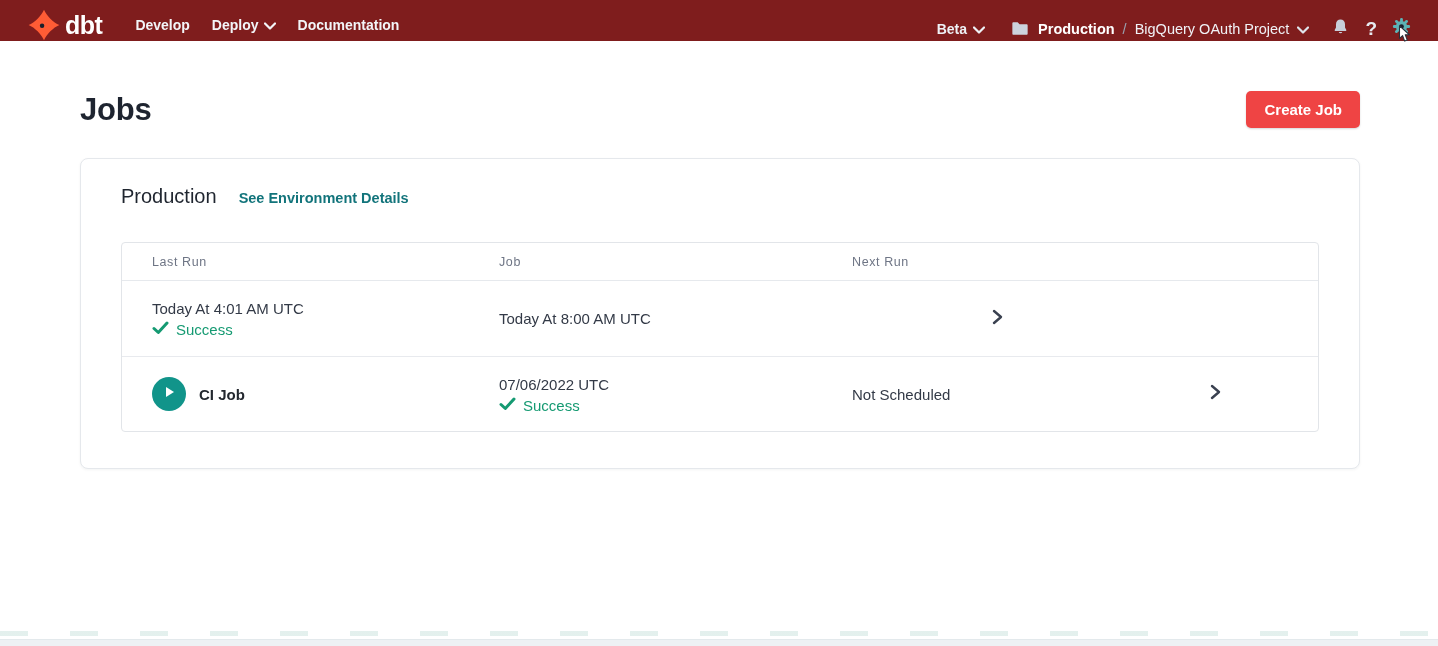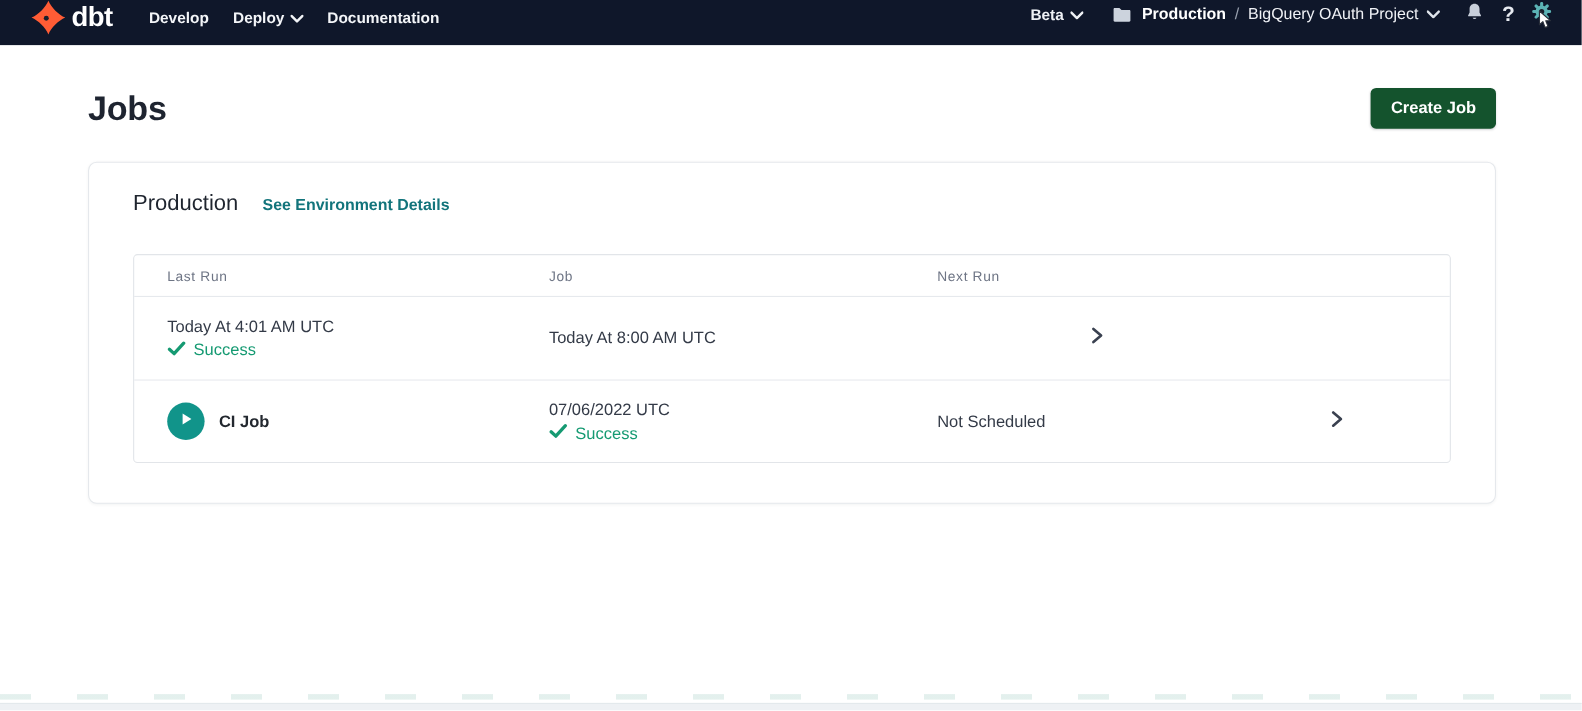--- a/index.html
+++ b/index.html
@@ -4,21 +4,21 @@
 <style>
   * { margin:0; padding:0; box-sizing:border-box; }
   html,body { width:1438px; height:646px; overflow:hidden; }
   body {
     font-family:"Liberation Sans","DejaVu Sans",sans-serif;
     background:#ffffff; color:#2b313d; position:relative;
   }
 
   
   .topnav {
-    height:41px; background:#0f172a; display:flex; align-items:flex-start;
+    height:41px; background:#7f1d1d; display:flex; align-items:flex-end;
     padding:0 26px 0 28px; color:#ffffff;
   }
   .nav-left { display:flex; align-items:center; }
   .logo-wrap { display:flex; align-items:center; cursor:pointer; }
   .logo-wrap svg { display:block; }
   .brand-text { font-size:25px; font-weight:800; color:#ffffff; margin-left:5px; letter-spacing:-0.5px; }
   .nav-links { display:flex; align-items:center; margin-left:33px; }
   .nav-link {
     display:flex; align-items:center; gap:5px;
     font-size:14px; font-weight:600; color:#f3f5f8;
@@ -36,24 +36,24 @@
   .proj-name { font-weight:400; color:#f0f2f6; cursor:pointer; }
   .proj-wrap .chev-down { margin-left:8px; }
   .icon-btn { display:flex; align-items:center; justify-content:center; cursor:pointer; }
   .bell-btn { margin-left:22px; }
   .help-btn { margin-left:15px; font-size:19px; font-weight:800; color:#e7ebf1; line-height:1; }
   .gear-btn { margin-left:14px; position:relative; }
   .cursor-pointer { position:absolute; left:7px; top:9px; pointer-events:none; }
 
   
   .main { padding:0 78px 0 80px; }
-  .page-head { margin-top:39px; display:flex; align-items:center; justify-content:space-between; }
+  .page-head { margin-top:50px; display:flex; align-items:center; justify-content:space-between; }
   .page-title { font-size:31px; font-weight:700; color:#1e2430; letter-spacing:-0.2px; }
   .create-btn {
-    background:#14532d; color:#ffffff; border:none; border-radius:5px;
+    background:#ef4444; color:#ffffff; border:none; border-radius:5px;
     font-family:inherit; font-size:15px; font-weight:600;
     padding:0 18px; height:37px; cursor:pointer; box-shadow:0 1px 2px rgba(20,30,40,.18);
   }
 
   
   .env-card {
     margin-top:30px; background:#ffffff; border:1px solid #e5e8ec; border-radius:8px;
     padding:26px 40px 36px; box-shadow:0 1px 3px rgba(25,32,44,.05);
   }
   .env-head { display:flex; align-items:baseline; }

